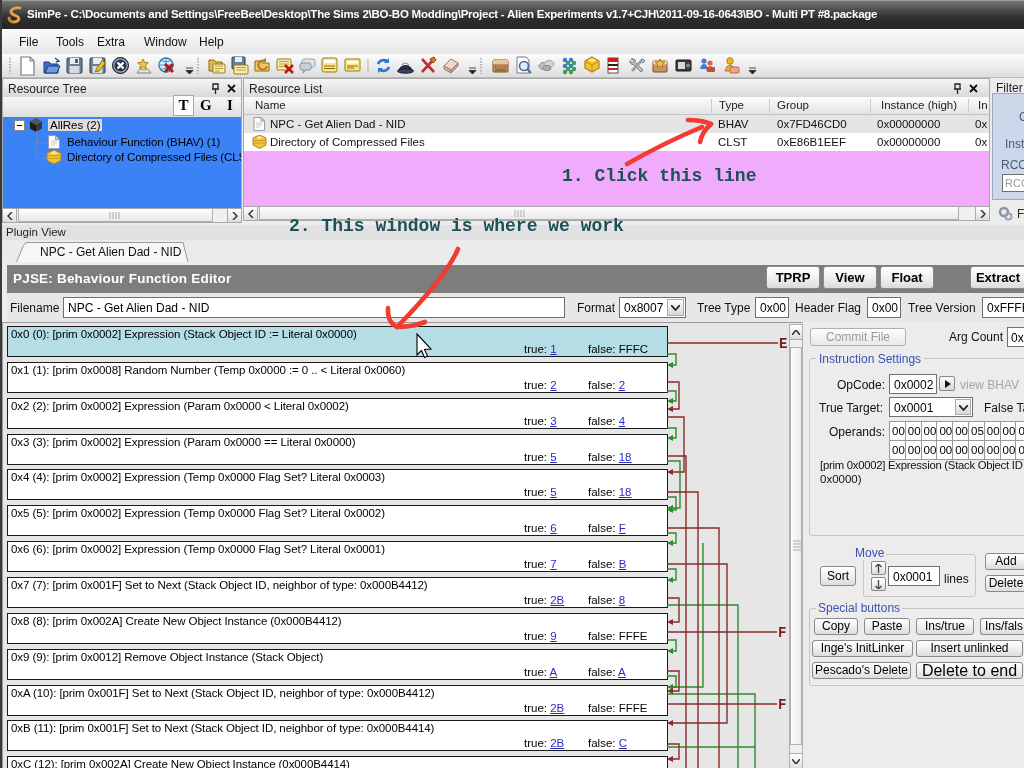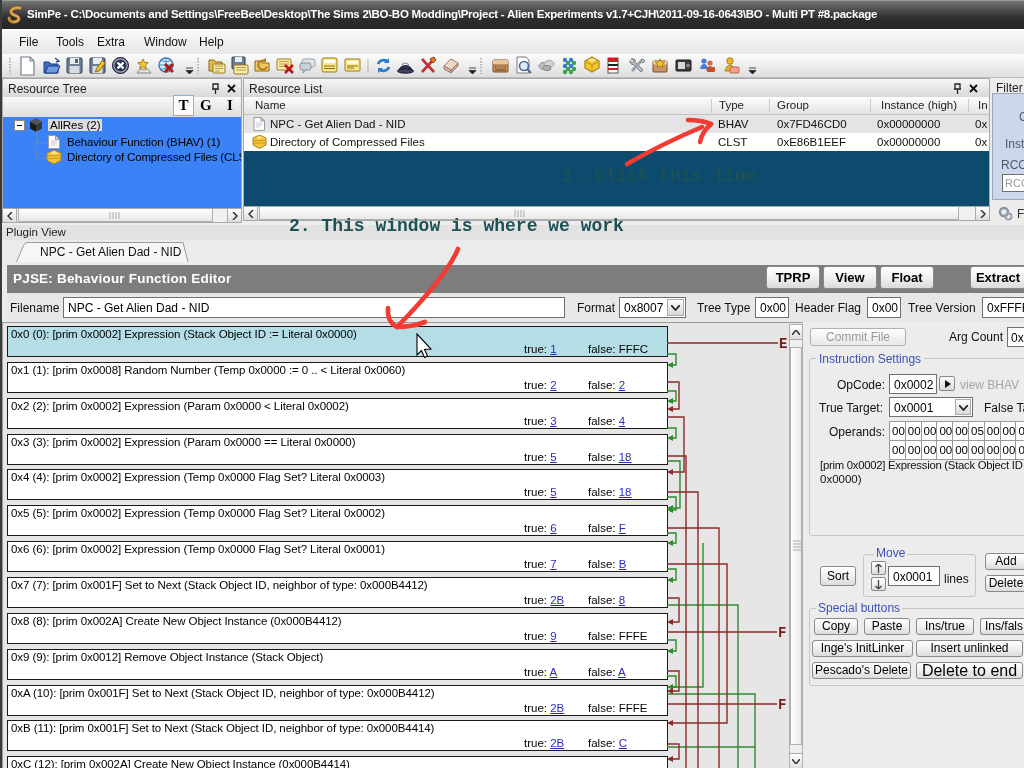--- a/index.html
+++ b/index.html
@@ -304,21 +304,21 @@
 <div class="abs" id="rlist" style="left:243px;top:78px;width:747px;height:147px;">
   <div class="abs" style="left:0;top:0;width:747px;height:19px;background:linear-gradient(#f6f6f6,#d8d8d8);border:1px solid #a8a8a8;border-bottom:none;">
     <span class="abs" style="left:5px;top:3px;font-size:12px;color:#222">Resource List</span>
     <svg class="abs" style="left:708px;top:4px" width="11" height="12" viewBox="0 0 11 12">
         <path d="M3 1 h5 v5 h-5 z M2 6 h7 M5.5 6 v5" stroke="#222" stroke-width="1.3" fill="none"></path>
       </svg>
     <svg class="abs" style="left:725px;top:5px" width="9" height="9" viewBox="0 0 9 9">
         <path d="M1 1 L8 8 M8 1 L1 8" stroke="#111" stroke-width="1.8"></path>
       </svg>
   </div>
-  <div class="abs" style="left:0;top:19px;width:747px;height:109px;background:#0c4a6e;border-left:1px solid #a8a8a8;border-right:1px solid #a8a8a8;overflow:hidden;">
+  <div class="abs" style="left:0;top:19px;width:747px;height:109px;background:#f0abfc;border-left:1px solid #a8a8a8;border-right:1px solid #a8a8a8;overflow:hidden;">
 
     <div class="abs" style="left:0;top:0;width:747px;height:18px;background:linear-gradient(#fdfdfd,#e3e3e3);border-bottom:1px solid #c3c3c3;z-index:1;">
       <span class="abs" style="left:11px;top:2px;font-size:11.5px;color:#222">Name</span>
       <span class="abs" style="left:475px;top:2px;font-size:11.5px;color:#222">Type</span>
       <span class="abs" style="left:533px;top:2px;font-size:11.5px;color:#222">Group</span>
       <span class="abs" style="left:637px;top:2px;font-size:11.5px;color:#222">Instance (high)</span>
       <span class="abs" style="left:734px;top:2px;font-size:11.5px;color:#222">In</span>
       <div class="abs" style="left:467px;top:2px;width:1px;height:14px;background:#ccc"></div>
       <div class="abs" style="left:525px;top:2px;width:1px;height:14px;background:#ccc"></div>
       <div class="abs" style="left:626px;top:2px;width:1px;height:14px;background:#ccc"></div>
@@ -637,21 +637,21 @@
             <td class="opc">00</td>
             <td class="opc">00</td>
           </tr>
     </tbody>
       </table>
   </div>
   <style>.opc{border:1px solid #9a9a9a;background:#fff;width:15px;height:19px;padding:0 0 0 2px;}</style>
   <span class="abs" style="left:17px;top:137px;font-size:11.3px;letter-spacing:-0.25px;color:#111;white-space:nowrap;">[prim 0x0002] Expression (Stack Object ID</span>
     <span class="abs" style="left:17px;top:151px;font-size:11.5px;color:#111;">0x0000)</span>
 
-  <span class="abs gl" style="left:71px;top:224px;background:#ececec;padding:0 2px;z-index:3;">Move</span>
+  <span class="abs gl" style="left:50px;top:224px;background:#ececec;padding:0 2px;z-index:3;">Move</span>
   <div class="abs" style="left:60px;top:232px;width:113px;height:43px;border:1px solid #c6c6c6;border-radius:3px;"></div>
   <div class="abs btn" style="left:17px;top:244px;width:36px;height:20px;font-size:12px;line-height:18px;">Sort</div>
   <div class="abs btn" style="left:68px;top:239px;width:15px;height:14px;border-radius:2px;">
       <svg width="7" height="9" viewBox="0 0 7 9" style="position:absolute;left:3px;top:2px">
         <path d="M3.5 0 L3.5 9 M0.5 3 L3.5 0 L6.5 3" fill="none" stroke="#444" stroke-width="1.3"></path>
       </svg>
     </div>
   <div class="abs btn" style="left:68px;top:255px;width:15px;height:14px;border-radius:2px;">
       <svg width="7" height="9" viewBox="0 0 7 9" style="position:absolute;left:3px;top:2px">
         <path d="M3.5 0 L3.5 9 M0.5 6 L3.5 9 L6.5 6" fill="none" stroke="#444" stroke-width="1.3"></path>

